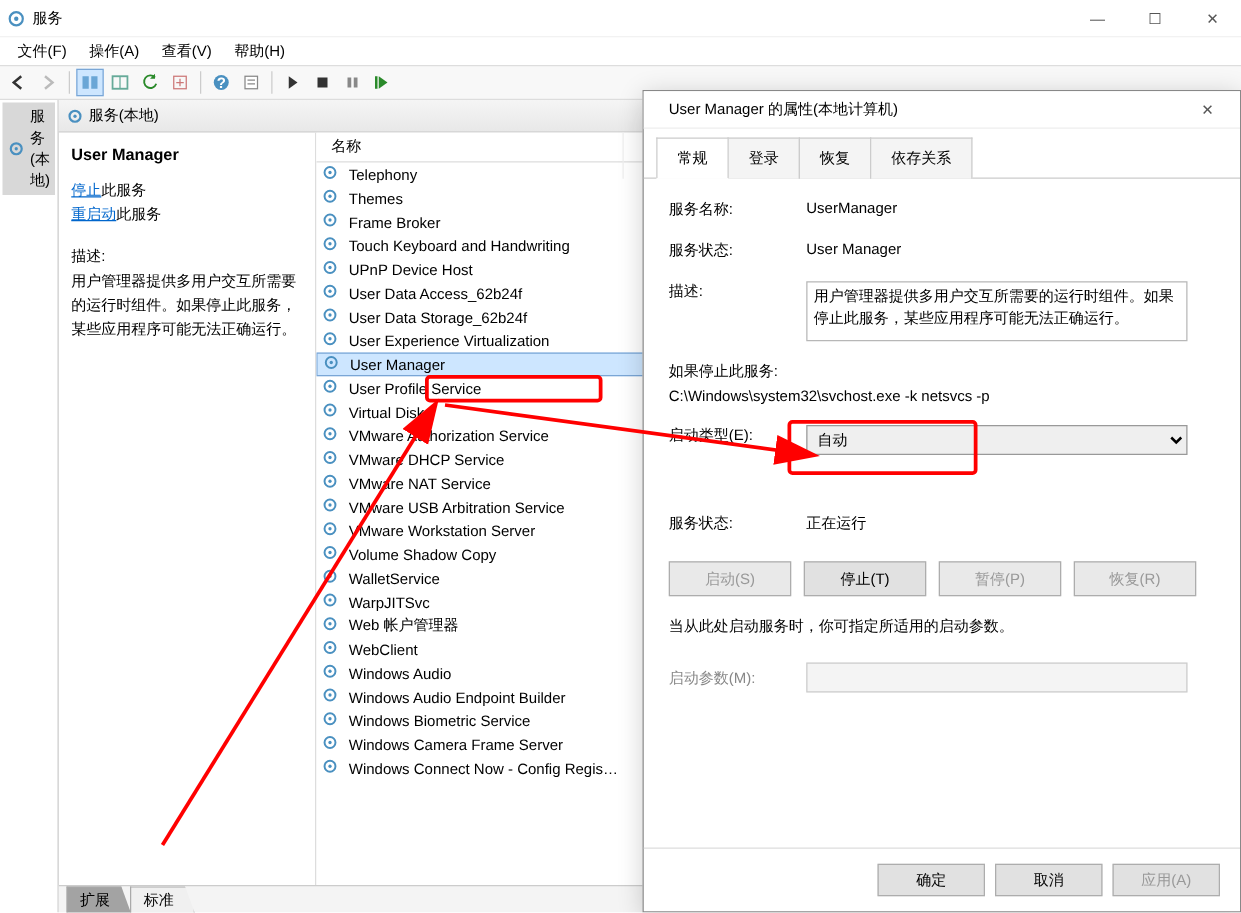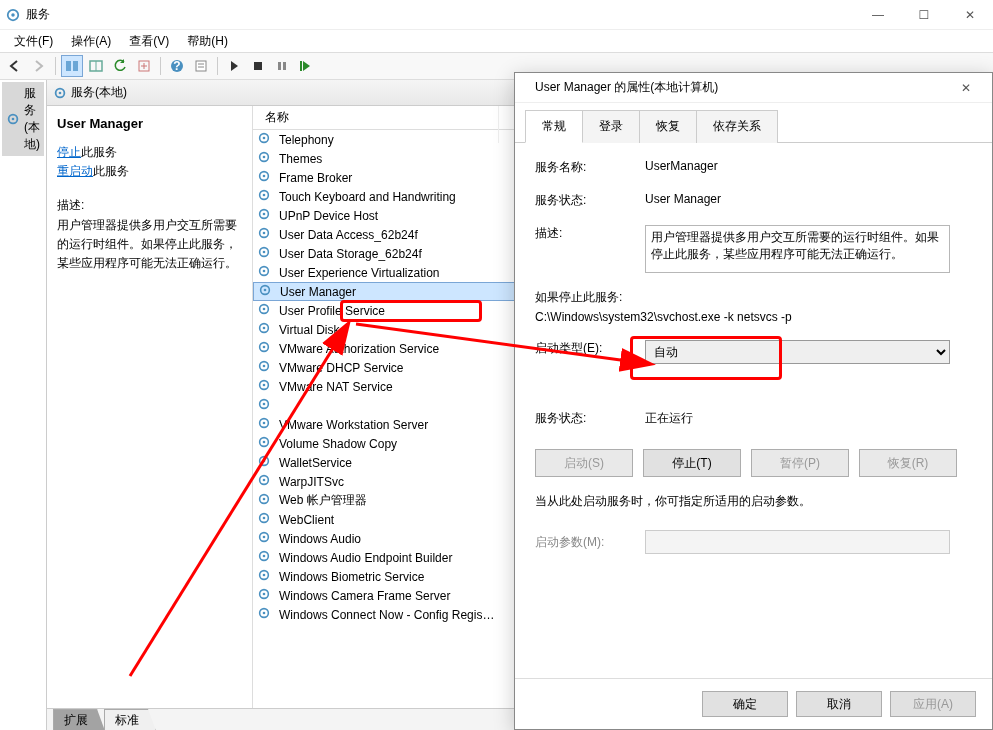--- a/index.html
+++ b/index.html
@@ -333,20 +333,21 @@
                   <circle cx="8" cy="8" r="5" fill="none" stroke="#4a90c0" stroke-width="1.8"></circle>
                   <circle cx="8" cy="8" r="1.5" fill="#4a90c0"></circle>
                 </svg></span>
               <span class="cell name-cell">VMware NAT Service</span>
             </div>
             <div class="service-row">
               <span class="icon-cell"><svg width="14" height="14" viewBox="0 0 16 16">
                   <circle cx="8" cy="8" r="5" fill="none" stroke="#4a90c0" stroke-width="1.8"></circle>
                   <circle cx="8" cy="8" r="1.5" fill="#4a90c0"></circle>
                 </svg></span>
+              <span class="cell name-cell">VMware USB Arbitration Service</span>
             </div>
             <div class="service-row">
               <span class="icon-cell"><svg width="14" height="14" viewBox="0 0 16 16">
                   <circle cx="8" cy="8" r="5" fill="none" stroke="#4a90c0" stroke-width="1.8"></circle>
                   <circle cx="8" cy="8" r="1.5" fill="#4a90c0"></circle>
                 </svg></span>
               <span class="cell name-cell">VMware Workstation Server</span>
             </div>
             <div class="service-row">
               <span class="icon-cell"><svg width="14" height="14" viewBox="0 0 16 16">

